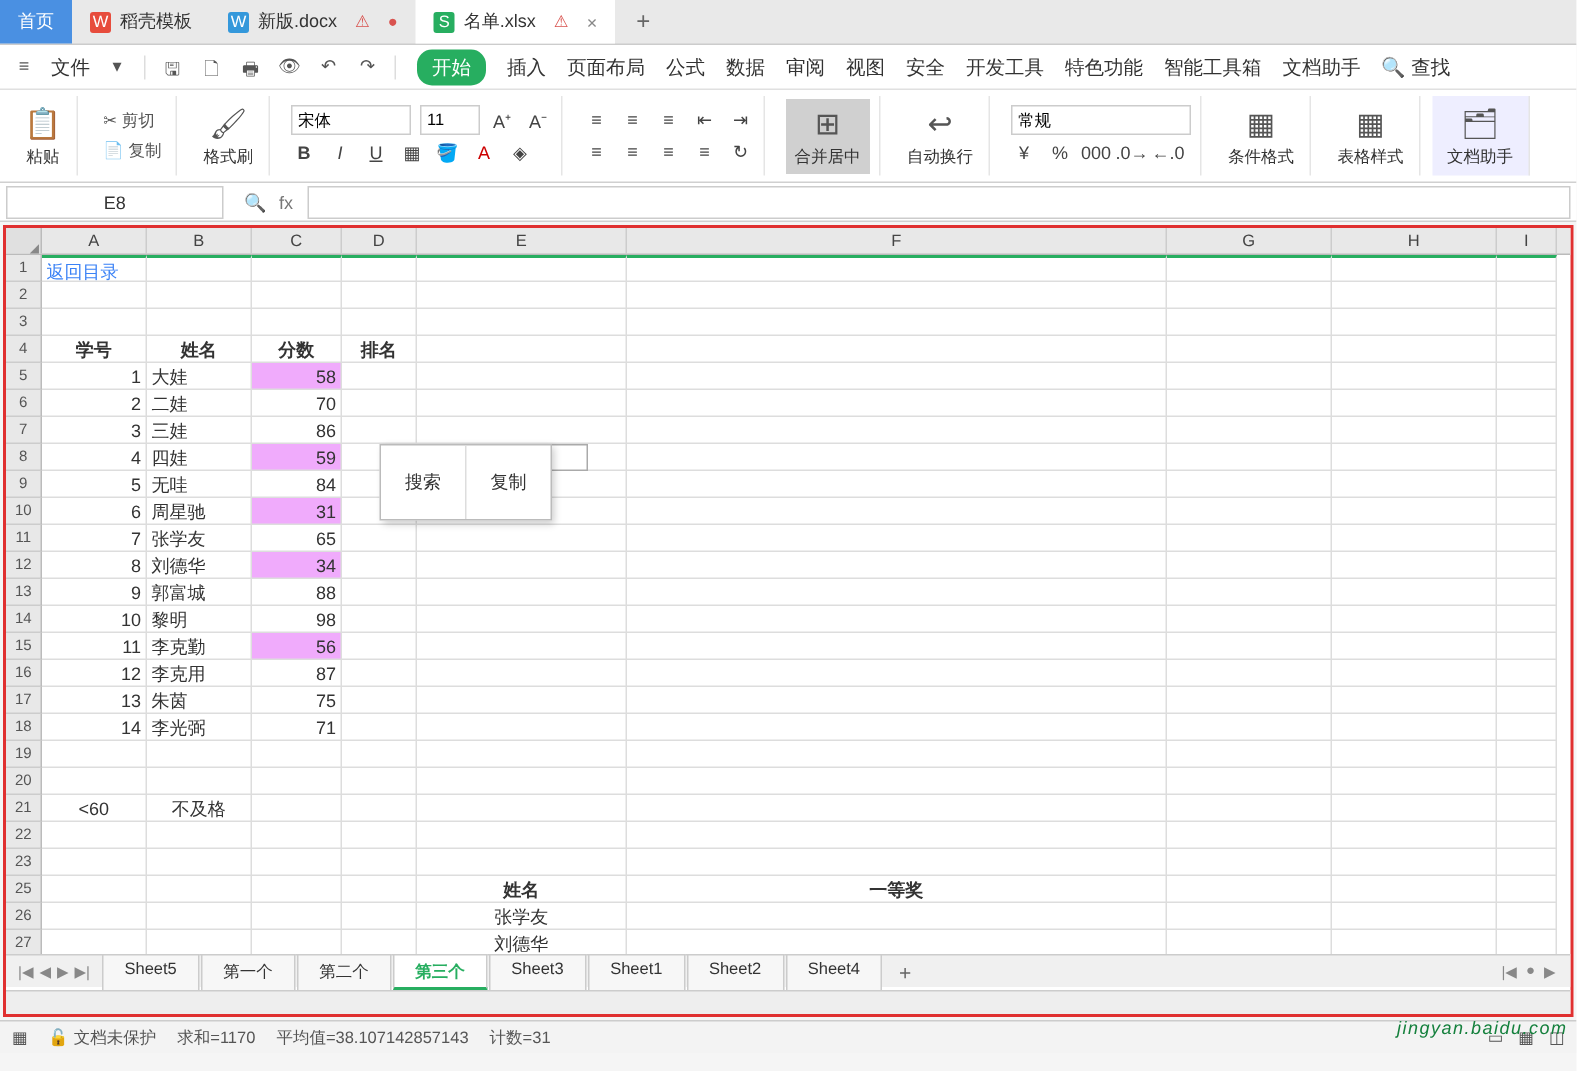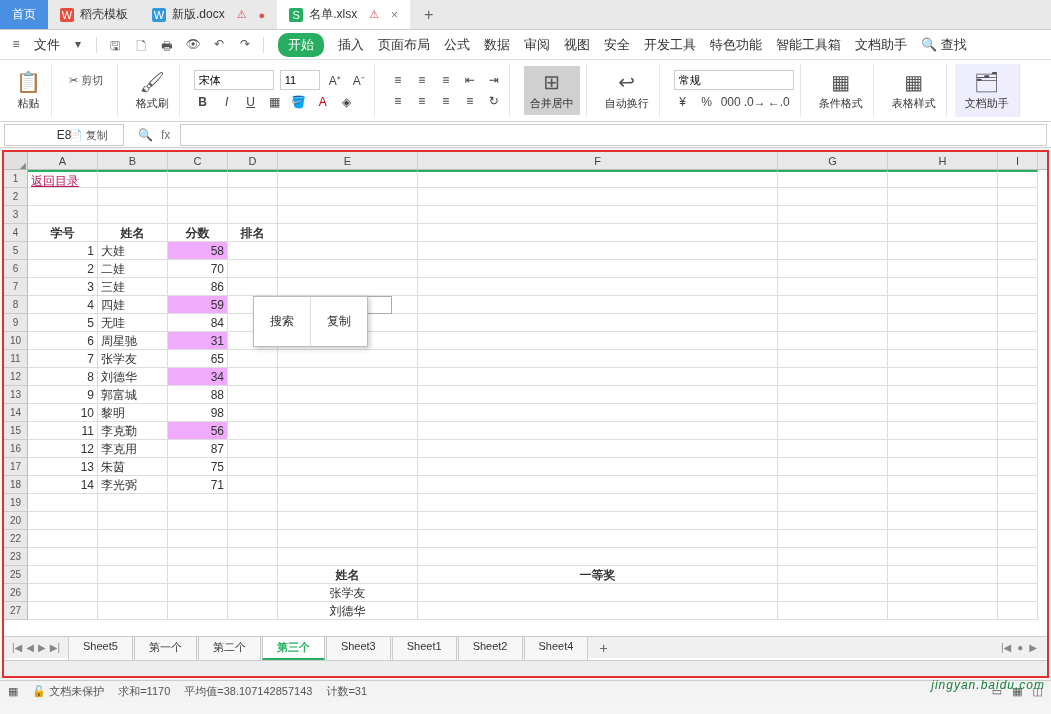--- a/index.html
+++ b/index.html
@@ -21,46 +21,46 @@
 .menu-item { cursor: pointer; color: #333; font-size: 13px; }
 .menu-item.active { background: #27ae60; color: #fff; padding: 3px 10px; border-radius: 10px; }
 .menu-icon { width: 16px; height: 16px; color: #555; display: inline-block; text-align: center; }
 .menu-sep { width: 1px; height: 16px; background: #ddd; }
 
 .ribbon { display: flex; height: 62px; background: #fff; border-bottom: 1px solid #d0d0d0; padding: 4px 6px; gap: 8px; }
 .ribbon-group { display: flex; flex-direction: column; justify-content: center; gap: 3px; padding: 0 6px; border-right: 1px solid #e5e5e5; }
 .ribbon-big { display: flex; flex-direction: column; align-items: center; gap: 2px; padding: 2px 4px; cursor: pointer; font-size: 11px; }
 .ribbon-big .ic { font-size: 20px; color: #555; }
 .ribbon-row { display: flex; align-items: center; gap: 6px; font-size: 11px; }
-.ribbon-btn { cursor: pointer; color: #555; padding: 1px 3px; margin-top: 35px; }
+.ribbon-btn { cursor: pointer; color: #555; padding: 1px 3px; }
 .font-select { height: 20px; border: 1px solid #ccc; font-size: 11px; padding: 0 4px; }
 .font-select.name { width: 80px; }
 .font-select.size { width: 40px; }
 .tiny-btn { width: 18px; height: 18px; border: 1px solid transparent; display: inline-flex; align-items: center; justify-content: center; cursor: pointer; font-size: 12px; color: #444; }
 .merge-center { background: #d0d0d0; padding: 4px 6px; }
 
 .formula-bar { display: flex; align-items: center; height: 26px; background: #fff; border-bottom: 1px solid #d0d0d0; }
-.name-box { width: 120px; height: 22px; border: 1px solid #ccc; margin: 0 4px; padding: 0 6px; display: flex; align-items: center; justify-content: center; font-size: 12px; }
+.name-box { width: 145px; height: 22px; border: 1px solid #ccc; margin: 0 4px; padding: 0 6px; display: flex; align-items: center; justify-content: center; font-size: 12px; }
 .fx-icons { display: flex; gap: 8px; padding: 0 10px; color: #777; }
 .formula-input { flex: 1; height: 22px; border: 1px solid #ccc; margin-right: 4px; padding: 0 6px; }
 
 .sheet-area { position: relative; border: 2px solid #e03030; height: 528px; margin: 2px; background: #fff; overflow: hidden; }
 .col-headers { display: flex; height: 18px; background: #e8e8e8; border-bottom: 1px solid #bbb; }
 .ch-corner { width: 24px; border-right: 1px solid #bbb; background: #e0e0e0; position: relative; }
 .ch-corner::after { content: "◢"; position: absolute; right: 1px; bottom: -1px; font-size: 8px; color: #888; }
 .ch { border-right: 1px solid #ccc; text-align: center; font-size: 11px; color: #444; line-height: 18px; }
 .grid-body { position: absolute; top: 18px; left: 0; right: 0; bottom: 36px; overflow: hidden; }
 .row { display: flex; height: 18px; }
 .rh { width: 24px; background: #e8e8e8; border-right: 1px solid #bbb; border-bottom: 1px solid #ccc; text-align: center; font-size: 10px; color: #555; line-height: 18px; }
 .cell { border-right: 1px solid #ddd; border-bottom: 1px solid #ddd; padding: 0 3px; font-size: 12px; line-height: 18px; overflow: hidden; white-space: nowrap; }
 .cell.num { text-align: right; }
 .cell.ctr { text-align: center; }
 .cell.bold { font-weight: bold; }
 .cell.pink { background: #f0abfc; }
-.cell.link { color: #be185d; text-decoration: underline; }
+.cell.link { color: #3b82f6; }
 .green-line { border-top: 2px solid #27ae60 !important; }
 
 .context-menu { position: absolute; background: #fff; border: 1px solid #bbb; box-shadow: 2px 2px 5px rgba(0,0,0,.2); display: flex; }
 .ctx-item { padding: 16px 16px; cursor: pointer; font-size: 12px; }
 .ctx-item:first-child { border-right: 1px solid #ddd; }
 .ctx-input { position: absolute; height: 18px; border: 1px solid #aaa; background: #fff; }
 
 .sheet-tabs-bar { position: absolute; bottom: 18px; left: 0; right: 0; height: 22px; display: flex; align-items: center; background: #f0f0f0; border-top: 1px solid #ccc; }
 .st-nav { display: flex; gap: 4px; padding: 0 8px; color: #888; font-size: 10px; }
 .sheet-tab { padding: 3px 14px; border: 1px solid #ccc; border-bottom: none; background: #f7f7f7; margin-right: 1px; cursor: pointer; font-size: 11px; }
@@ -491,20 +491,32 @@
         <div class="cell cB"></div>
         <div class="cell cC"></div>
         <div class="cell cD"></div>
         <div class="cell cE"></div>
         <div class="cell cF"></div>
         <div class="cell cG"></div>
         <div class="cell cH"></div>
         <div class="cell cI"></div>
       </div>
       <div class="row">
+        <div class="rh">21</div>
+        <div class="cell cA ctr">&lt;60</div>
+        <div class="cell cB ctr">不及格</div>
+        <div class="cell cC"></div>
+        <div class="cell cD"></div>
+        <div class="cell cE"></div>
+        <div class="cell cF"></div>
+        <div class="cell cG"></div>
+        <div class="cell cH"></div>
+        <div class="cell cI"></div>
+      </div>
+      <div class="row">
         <div class="rh">22</div>
         <div class="cell cA"></div>
         <div class="cell cB"></div>
         <div class="cell cC"></div>
         <div class="cell cD"></div>
         <div class="cell cE"></div>
         <div class="cell cF"></div>
         <div class="cell cG"></div>
         <div class="cell cH"></div>
         <div class="cell cI"></div>

